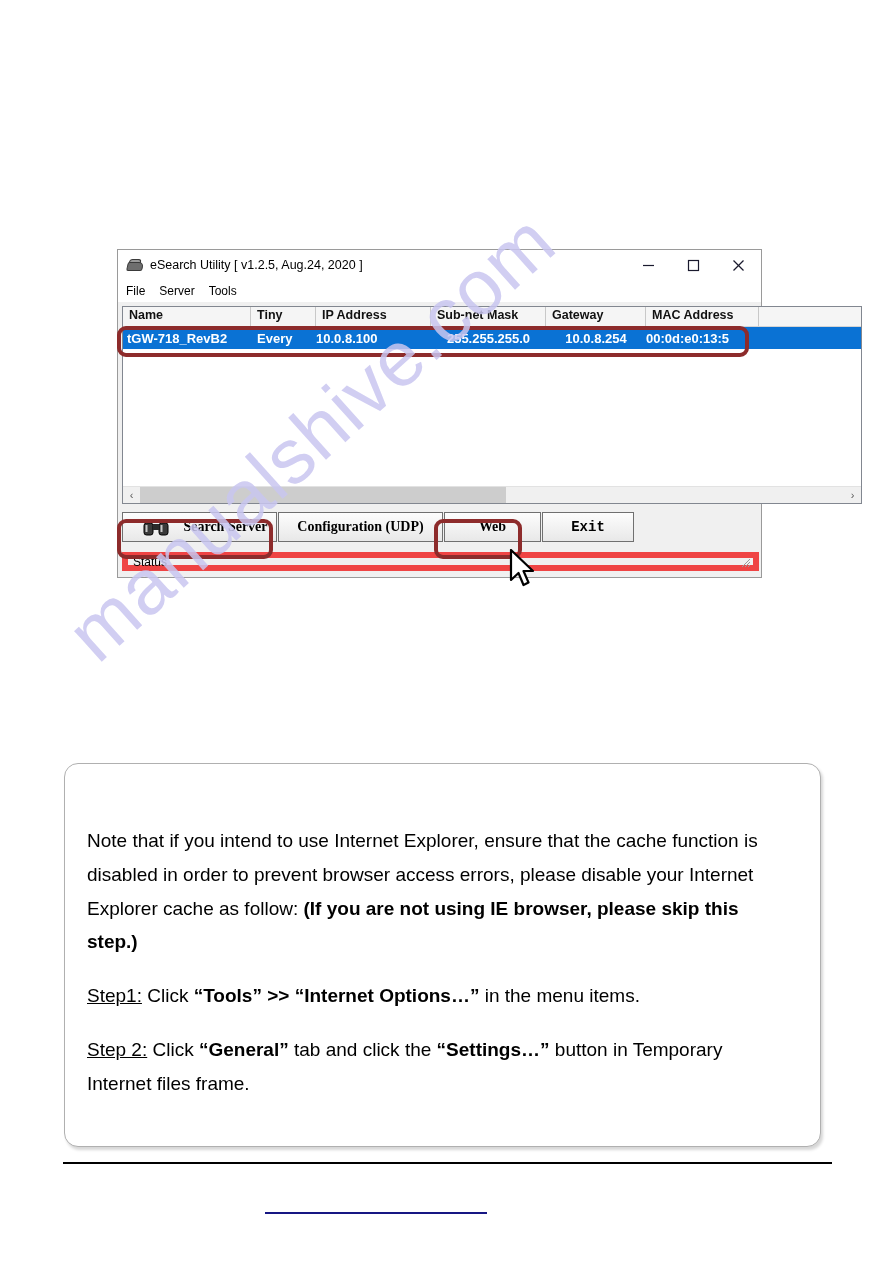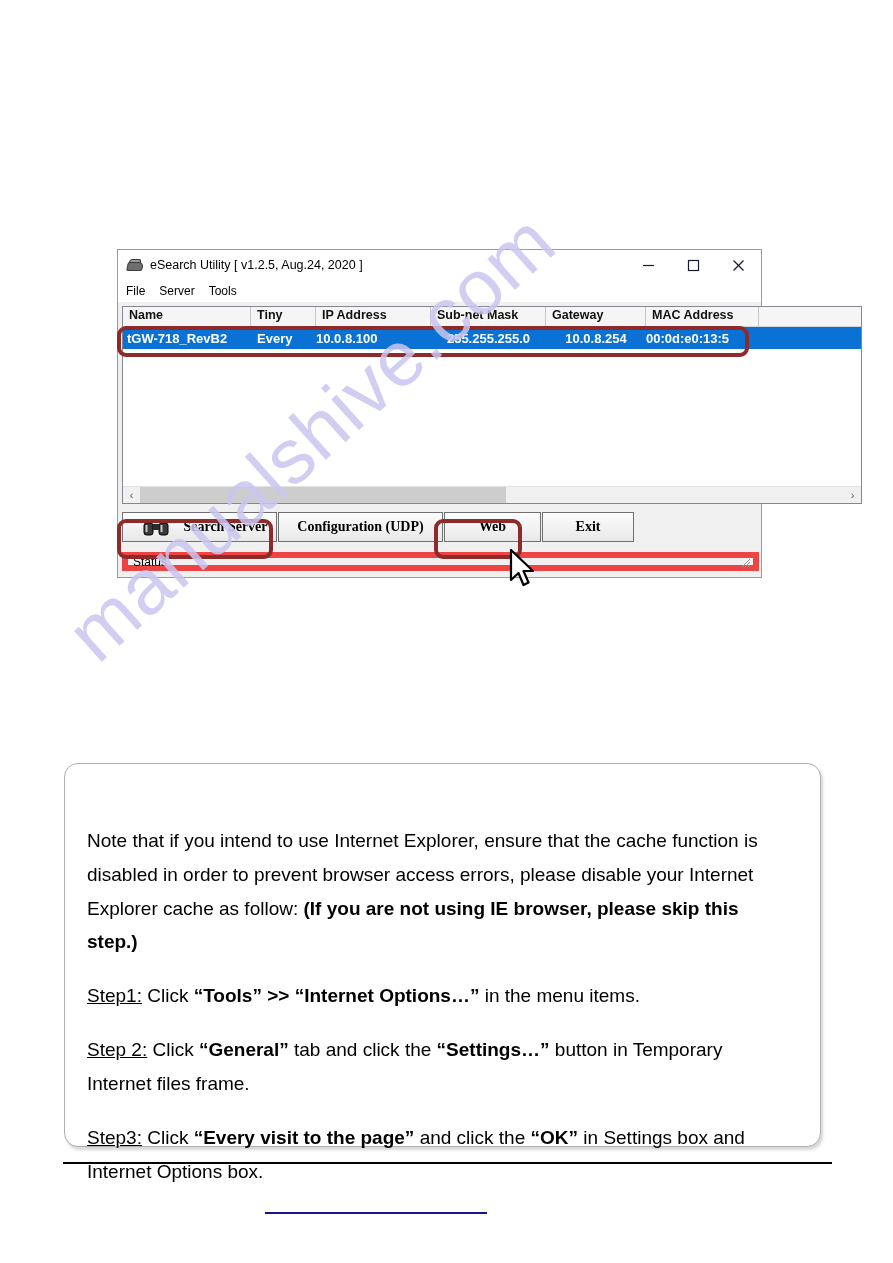--- a/index.html
+++ b/index.html
@@ -230,21 +230,21 @@
     font-size: 14px;
     font-weight: 700;
     color: #000000;
     font-family: "Liberation Serif", serif;
     white-space: nowrap;
     margin-right: 1px;
   }
   #btn-search-server { width: 155px; justify-content: flex-start; padding-left: 20px; }
   #btn-config-udp    { width: 165px; }
   #btn-web           { width: 97px; }
-  #btn-exit          { width: 92px; }
+  #btn-exit          { width: 92px; font-family: Liberation Mono, monospace; }
 
   .binoc-icon { width: 26px; height: 20px; margin-right: 6px; flex: 0 0 auto; }
 
   .btn-label { flex: 1 1 auto; text-align: center; }
 
   
   .statusbar {
     position: absolute;
     left: 4px;
     bottom: 6px;
@@ -454,17 +454,16 @@
 <div id="cursor">
   <svg width="30" height="42" viewBox="0 0 30 42">
     <path d="M2 1 L2 31 L9.5 24 L14.5 36 L19.5 33.5 L14.5 22 L24 22 Z" fill="#ffffff" stroke="#000000" stroke-width="2.2" stroke-linejoin="round"></path>
   </svg>
 </div>
 
 <div id="note-box">
   <p id="p-intro">Note that if you intend to use Internet Explorer, ensure that the cache function is disabled in order to prevent browser access errors, please disable your Internet Explorer cache as follow: <b>(If you are not using IE browser, please skip this step.)</b></p>
   <p id="p-step1"><u>Step1:</u> Click <b>“Tools”</b><b> &gt;&gt; </b><b>“Internet Options…”</b> in the menu items.</p>
   <p id="p-step2"><u>Step 2:</u> Click <b>“General”</b> tab and click the <b>“Settings…”</b> button in Temporary Internet files frame.</p>
-  <p id="p-step3"><u>Step3:</u> Click <b>“Every visit to the page”</b> and click the <b>“OK”</b> in Settings box and Internet Options box.</p>
 </div>
 
 <div id="footer-rule"></div>
 <div id="footer-link"></div>
 
 </body></html>

